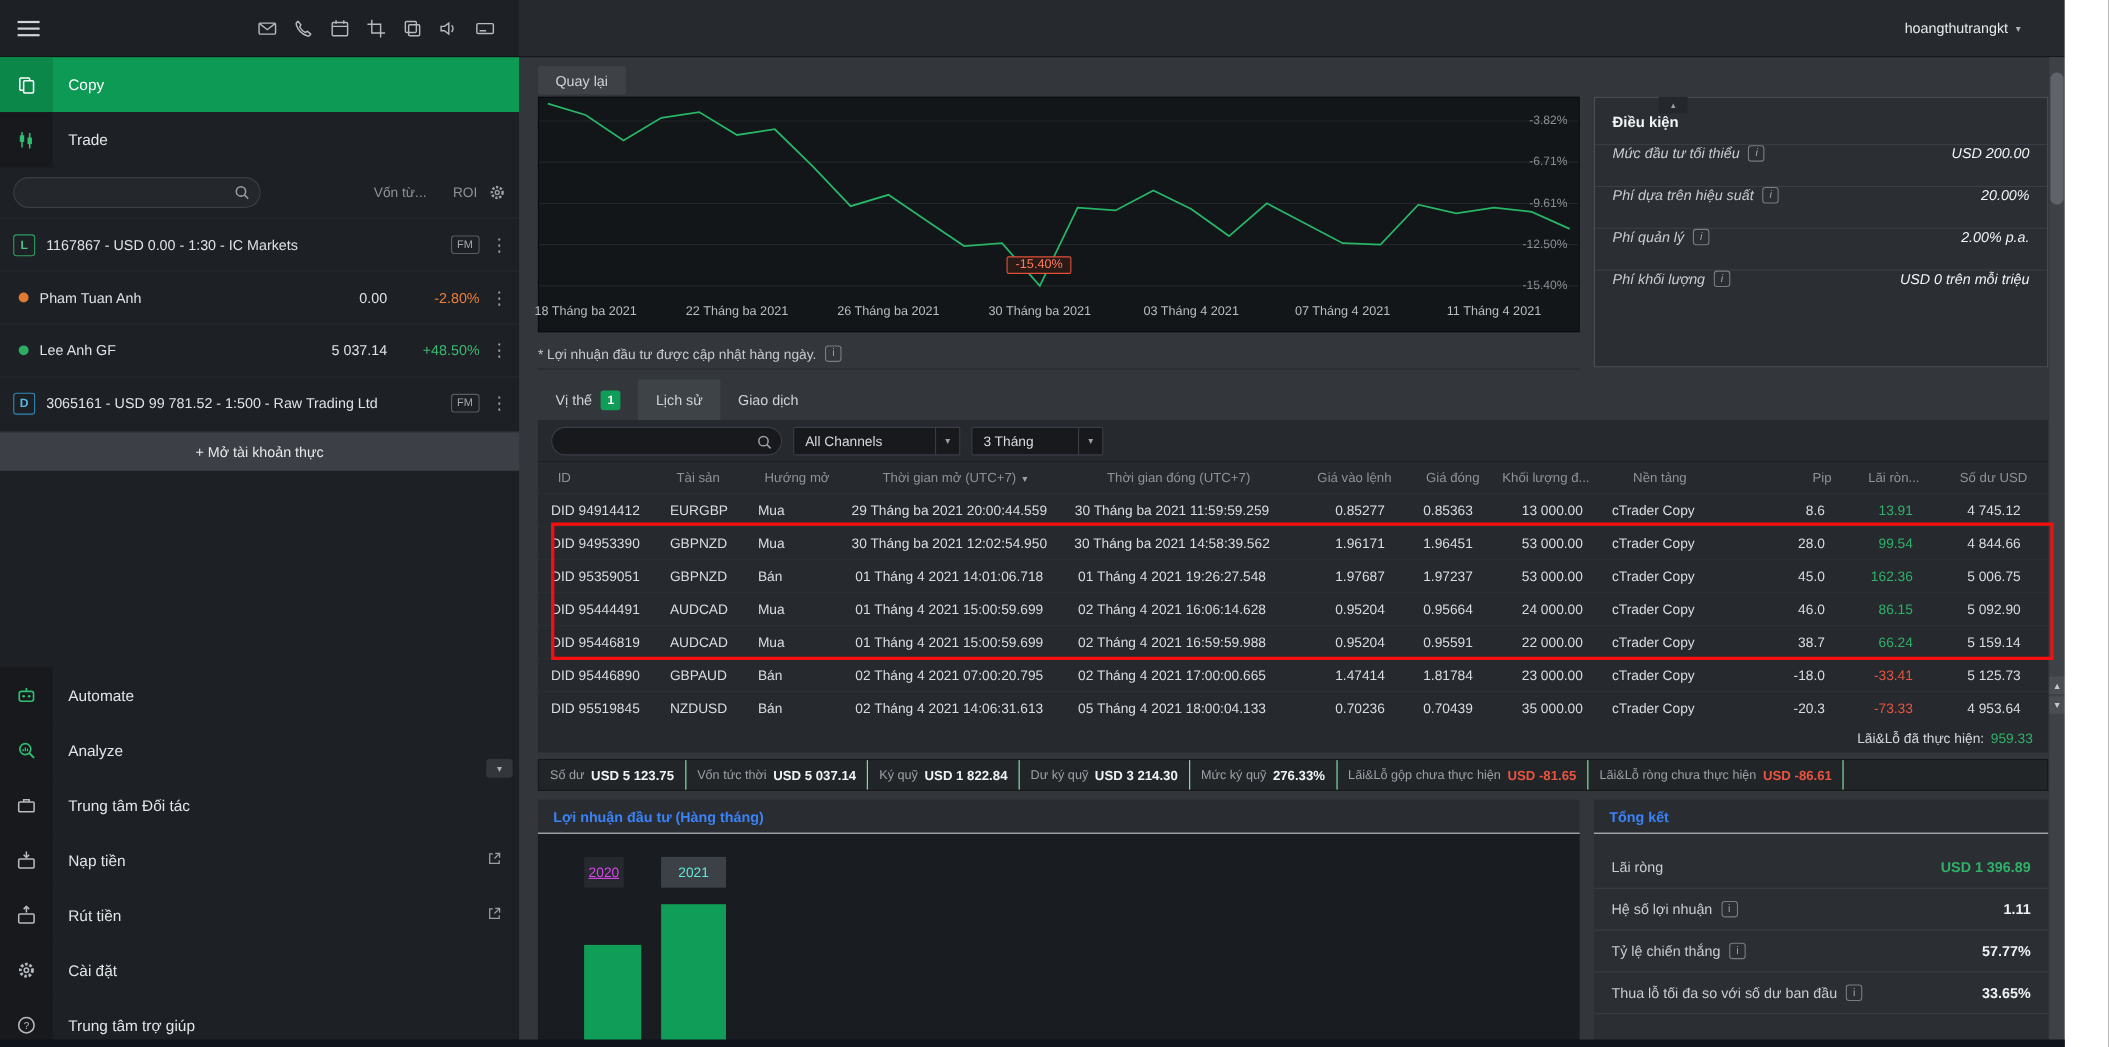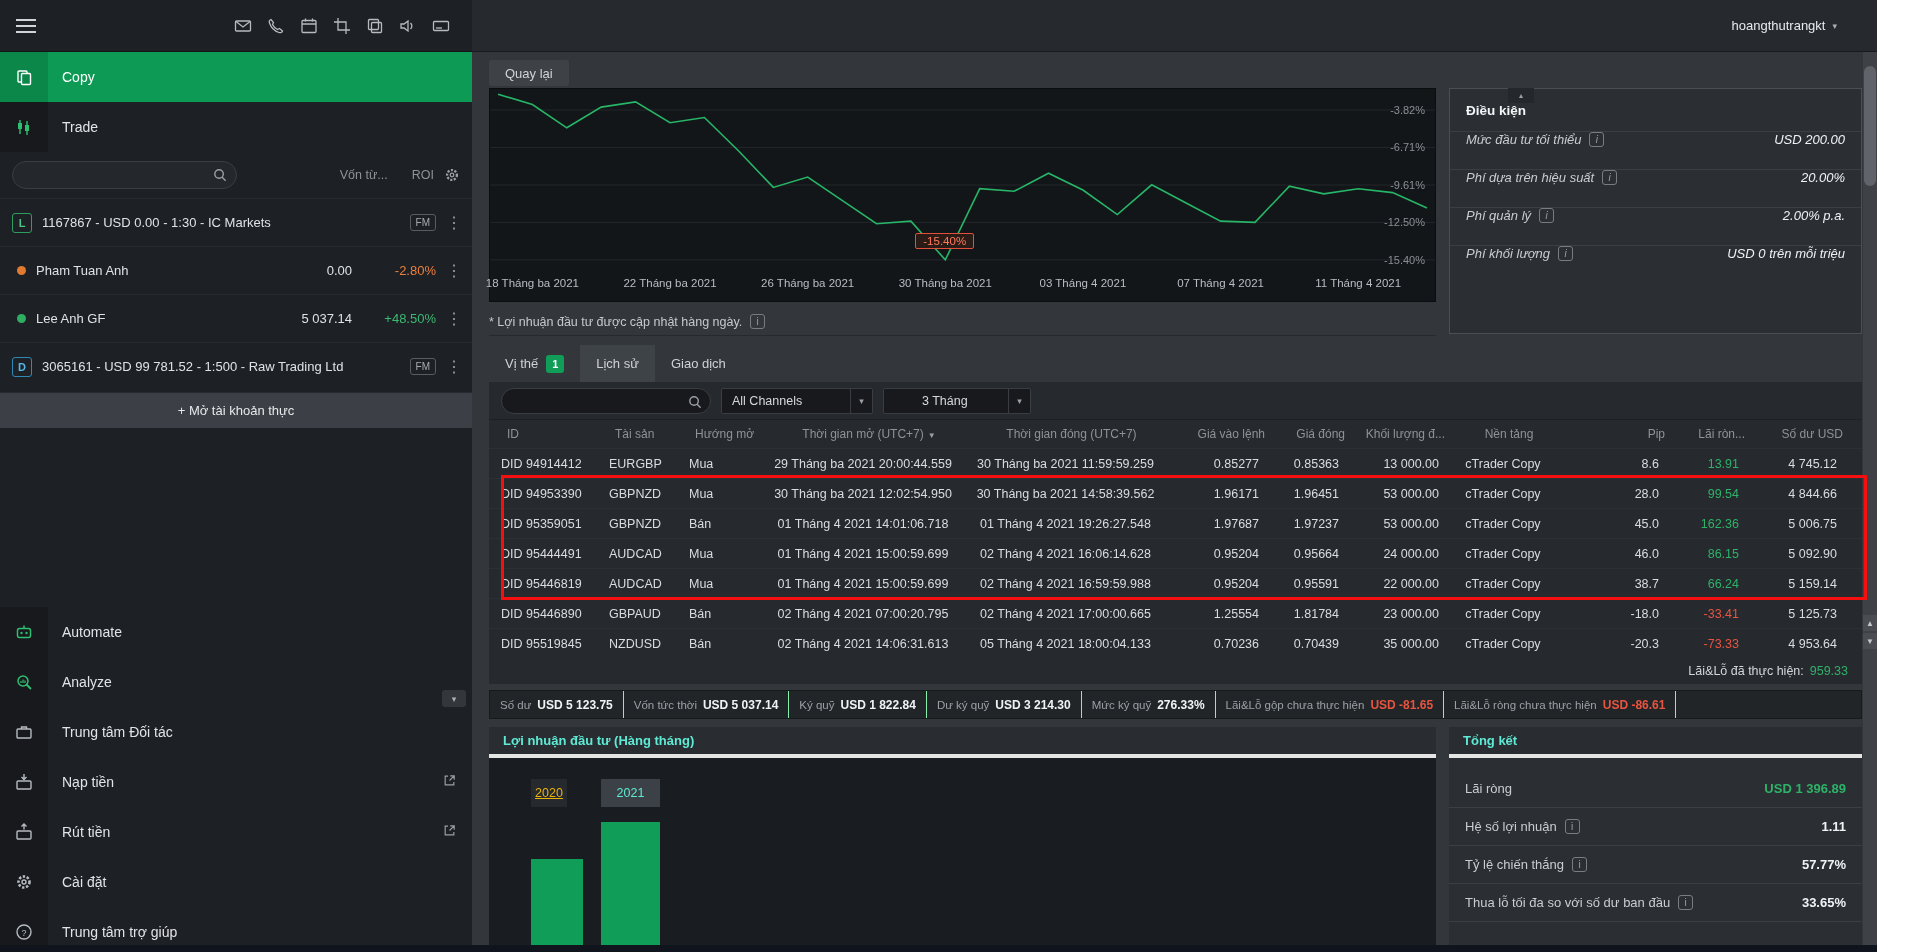--- a/index.html
+++ b/index.html
@@ -79,44 +79,44 @@
 
   .table-card{position:absolute;left:17px;top:382px;width:1373px;height:302px;background:#26292e;}
   .filter-row{height:38px;display:flex;align-items:center;gap:10px;padding:0 12px;border-bottom:1px solid #1d2024;}
   .tsearch{position:relative;width:210px;height:26px;background:#17191d;border:1px solid #3a3e44;border-radius:13px;flex:none;}
   .tsearch input{position:absolute;left:12px;top:3px;width:165px;height:18px;background:transparent;border:none;outline:none;color:#e2e4e7;font-family:inherit;font-size:12px;}
   .tsearch .mag{position:absolute;right:7px;top:5px;}
   .select{height:26px;display:flex;align-items:center;background:#17191d;border:1px solid #3a3e44;border-radius:2px;}
   .select .sval{padding:0 10px;font-size:12.5px;color:#d6d9dc;flex:1;white-space:nowrap;}
   .select .scaret{width:22px;height:100%;display:flex;align-items:center;justify-content:center;color:#9aa0a6;font-size:9px;border-left:1px solid #3a3e44;}
   .sel-channels{width:152px;}
-  .sel-period{width:148px;padding-left:28px;}
+  .sel-period{width:120px;}
   .thead{display:flex;height:28px;align-items:center;padding:0 14px;color:#8e9398;font-size:12px;}
   .trow{display:flex;height:30px;align-items:center;padding:0 8px;font-size:12.5px;color:#dadce0;border-top:1px solid #2c3034;}
   .cell{padding:0 4px;white-space:nowrap;overflow:hidden;}
   .a-left{text-align:left;}.a-center{text-align:center;}.a-right{text-align:right;}
   .c0{width:108px}.c1{width:80px}.c2{width:78px}.c3{width:200px}.c4{width:205px}.c5{width:95px}.c6{width:80px}.c7{width:100px}.c8{width:120px}.c9{width:100px}.c10{width:80px}.c11{width:98px}
   .pos{color:#2eb268;}.neg{color:#e8543f;}
   .sort{font-size:8px;color:#9aa0a6;margin-left:4px;}
   .realized{height:26px;display:flex;align-items:center;justify-content:flex-end;gap:6px;padding-right:14px;font-size:12.5px;color:#d4d7da;}
   .realized .rval{color:#2eb268;}
 
   .red-annotation{position:absolute;left:29px;top:475px;width:1366px;height:125px;border:3px solid #f50f0f;z-index:30;pointer-events:none;}
 
   .status-bar{position:absolute;left:17px;top:690px;width:1373px;height:29px;background:#222528;border:1px solid #17191a;display:flex;align-items:center;overflow:hidden;}
   .sb-item{display:flex;align-items:center;gap:6px;padding:0 10px;height:100%;border-right:1px solid #86efac;white-space:nowrap;}
   .sb-label{color:#9aa0a6;font-size:11.5px;}
   .sb-value{color:#f0f2f4;font-size:12px;font-weight:bold;}
   .sb-value.neg{color:#e8543f;}
 
-  .card-header{height:31px;background:#292d31;display:flex;align-items:center;padding:0 14px;font-weight:bold;font-size:13px;color:#5eead4;border-bottom:4px solid #e5e5e5;}
+  .card-header{height:31px;background:#292d31;display:flex;align-items:center;padding:0 14px;font-weight:bold;font-size:13px;color:#3b82f6;border-bottom:1px solid #e5e5e5;}
   .monthly-card{position:absolute;left:17px;top:727px;width:947px;height:221px;}
   .monthly-body{position:relative;height:190px;background:#191c20;overflow:hidden;}
   .year-tab{position:absolute;top:21px;height:28px;display:flex;align-items:center;justify-content:center;font-size:12.5px;}
-  .yt-2020{left:42px;width:36px;background:#26292e;color:#eab308;text-decoration:underline;}
+  .yt-2020{left:42px;width:36px;background:#26292e;color:#d946ef;text-decoration:underline;}
   .yt-2021{left:112px;width:59px;background:#3c4147;color:#5eead4;}
   .bar{position:absolute;bottom:0;background:#0f9d58;}
   .bar1{left:42px;width:52px;}
   .bar2{left:112px;width:59px;}
 
   .summary-card{position:absolute;left:977px;top:727px;width:413px;height:221px;}
   .summary-body{background:#2b2f34;height:190px;padding-top:12px;overflow:hidden;}
   .sum-row{height:38px;display:flex;align-items:center;justify-content:space-between;padding:0 16px;border-bottom:1px solid #3a3f45;}
   .sum-label{color:#c9ccd0;font-size:13px;display:flex;align-items:center;gap:8px;}
   .sum-value{color:#f0f2f4;font-size:13px;font-weight:bold;white-space:nowrap;}
@@ -513,21 +513,21 @@
             <div class="cell c9 a-right" data-interactable="false">38.7</div>
             <div class="cell c10 a-right pos" data-interactable="false">66.24</div>
             <div class="cell c11 a-right" data-interactable="false">5 159.14</div>
           </div>
           <div class="trow" data-interactable="true">
             <div class="cell c0 a-left" data-interactable="false">DID 95446890</div>
             <div class="cell c1 a-left" data-interactable="false">GBPAUD</div>
             <div class="cell c2 a-left" data-interactable="false">Bán</div>
             <div class="cell c3 a-center" data-interactable="false">02 Tháng 4 2021 07:00:20.795</div>
             <div class="cell c4 a-center" data-interactable="false">02 Tháng 4 2021 17:00:00.665</div>
-            <div class="cell c5 a-right" data-interactable="false">1.25554</div>
+            <div class="cell c5 a-right" data-interactable="false">1.47414</div>
             <div class="cell c6 a-right" data-interactable="false">1.81784</div>
             <div class="cell c7 a-right" data-interactable="false">23 000.00</div>
             <div class="cell c8 a-center" data-interactable="false">cTrader Copy</div>
             <div class="cell c9 a-right" data-interactable="false">-18.0</div>
             <div class="cell c10 a-right neg" data-interactable="false">-33.41</div>
             <div class="cell c11 a-right" data-interactable="false">5 125.73</div>
           </div>
           <div class="trow" data-interactable="true">
             <div class="cell c0 a-left" data-interactable="false">DID 95519845</div>
             <div class="cell c1 a-left" data-interactable="false">NZDUSD</div>

